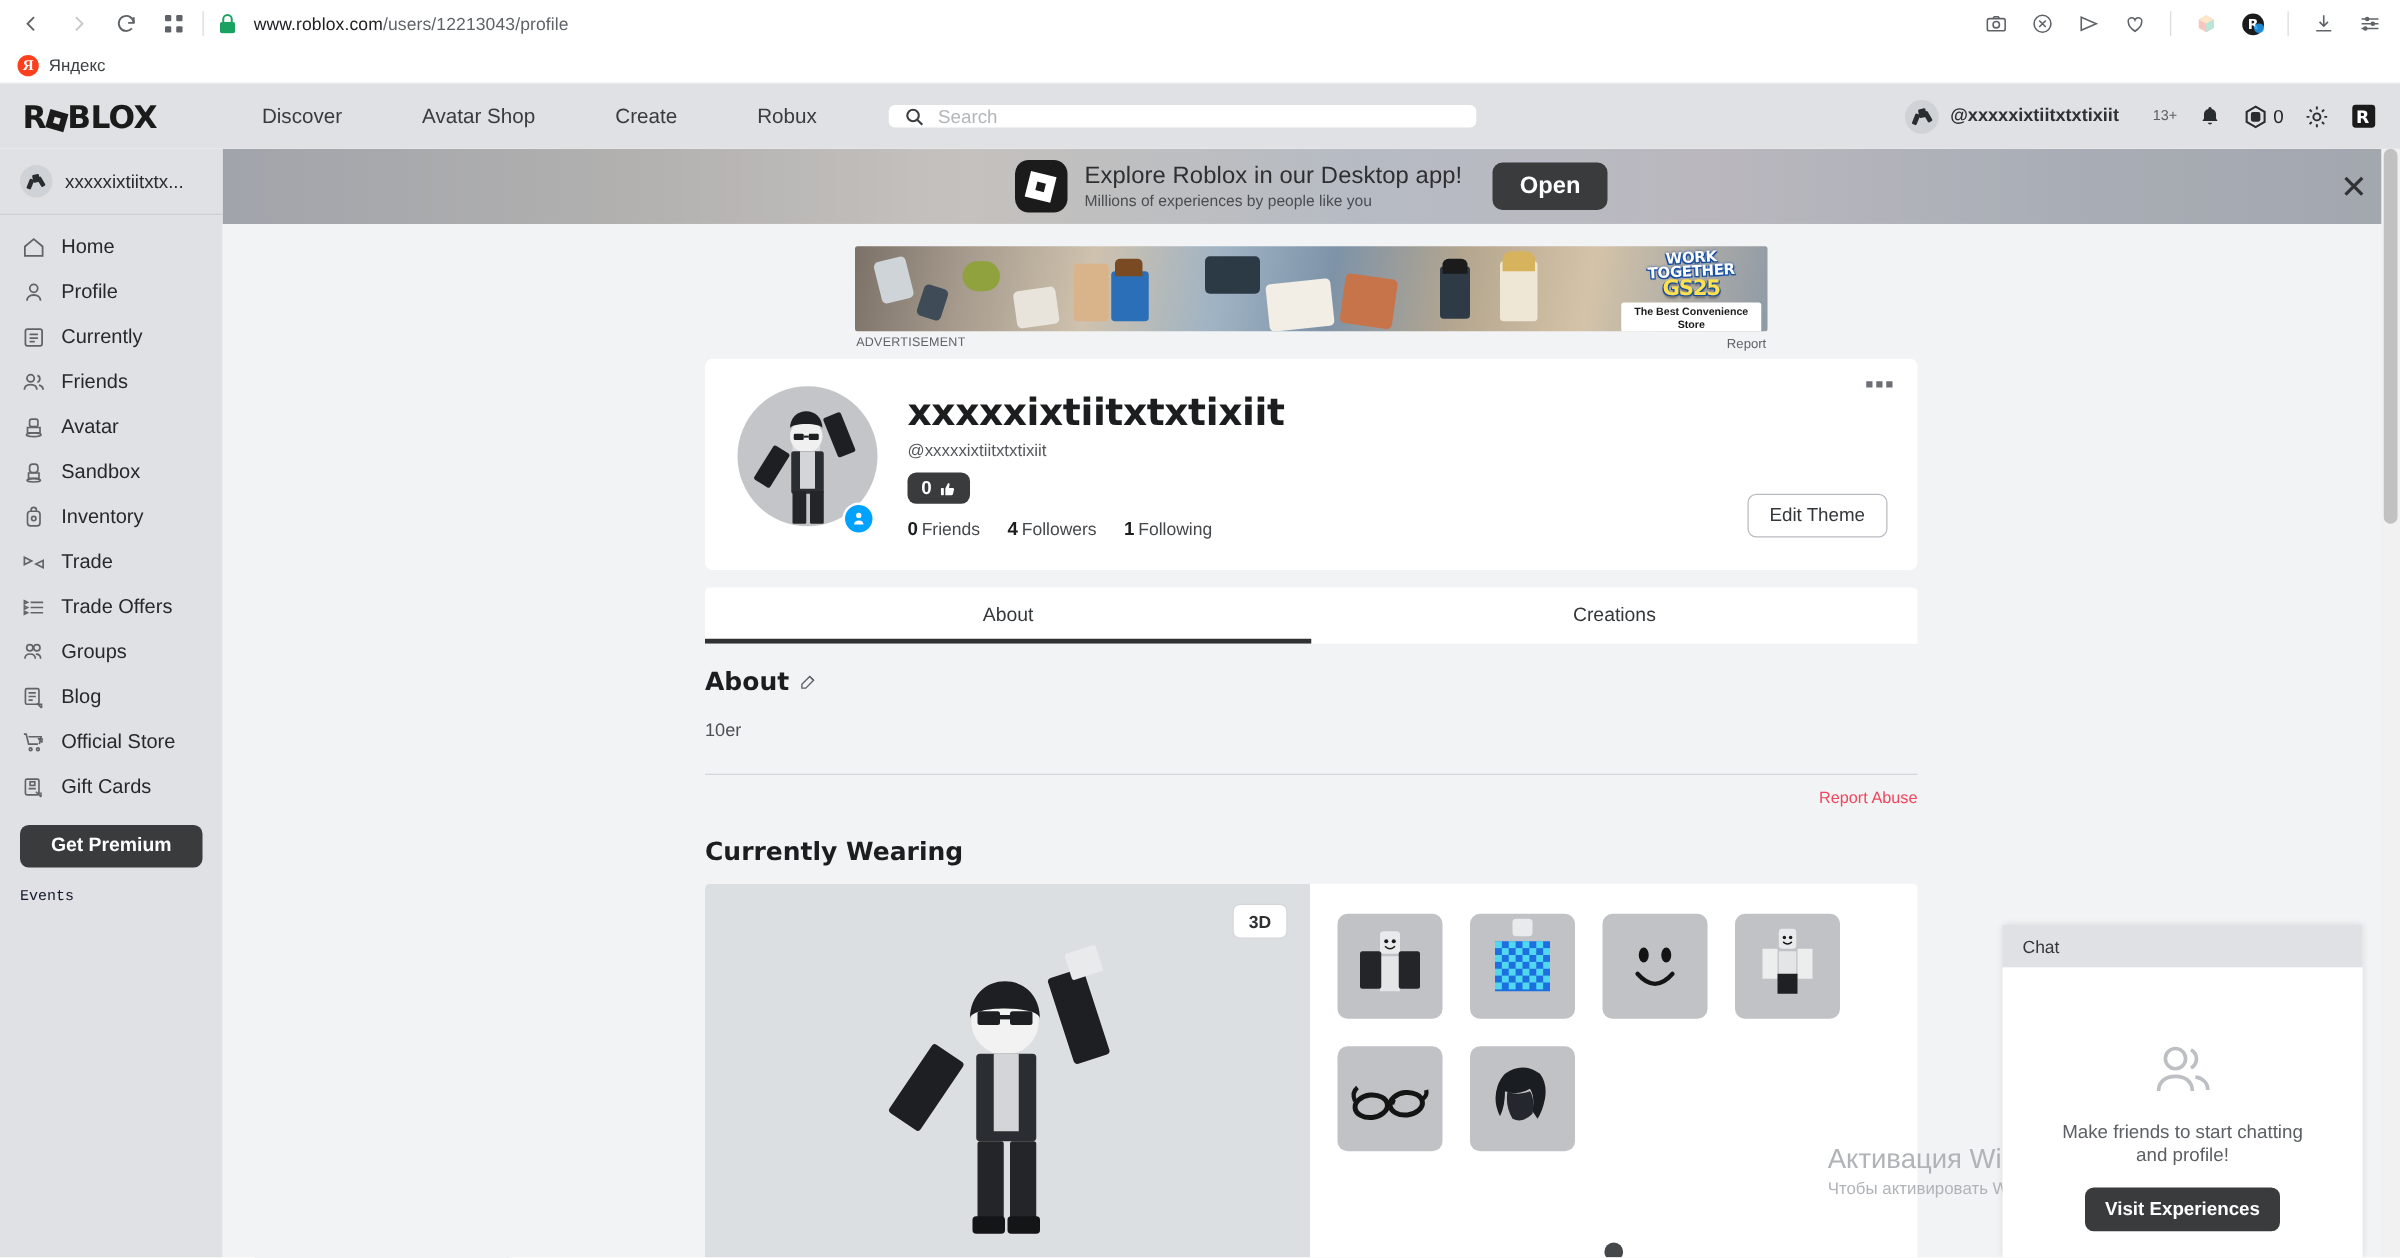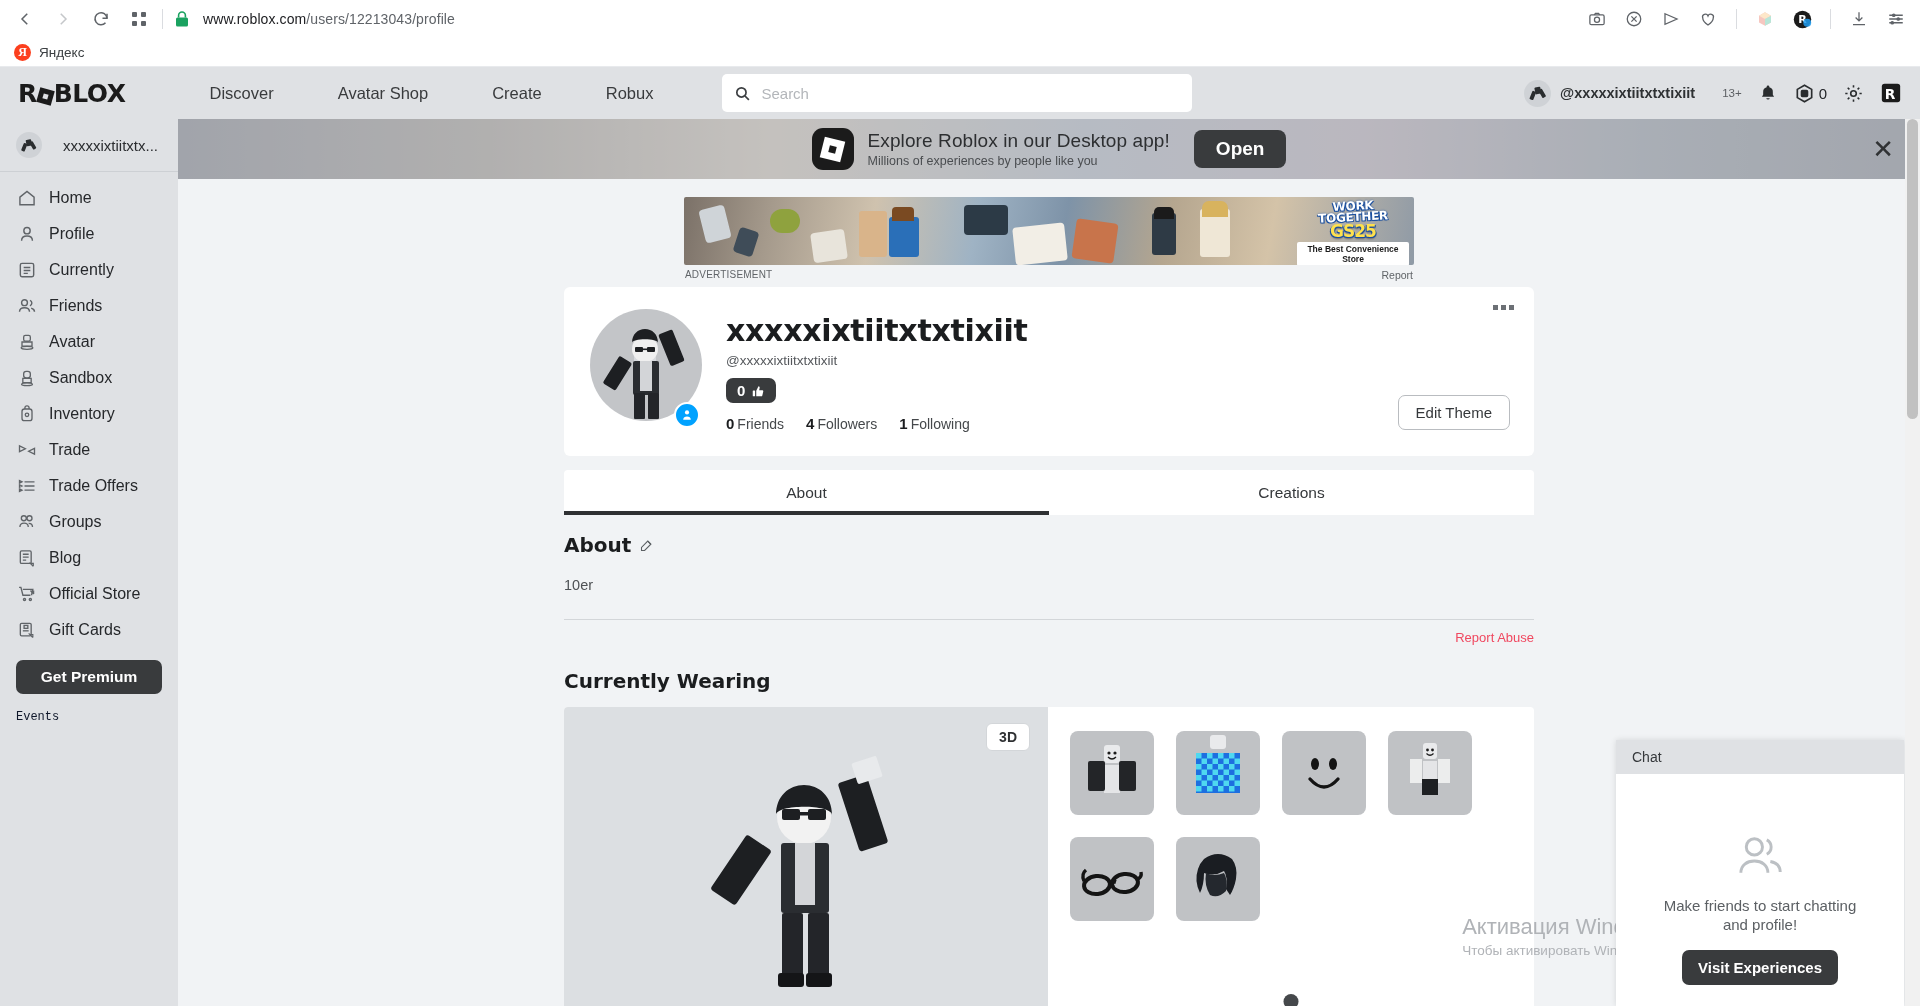--- a/index.html
+++ b/index.html
@@ -58,21 +58,21 @@
   }
   .rbx-logo .sq::after {
     content: ''; position: absolute; width: 5px; height: 5px; background: #dfe1e4;
     top: 5px; left: 5px;
   }
   .rbx-nav { display: flex; align-items: center; gap: 0; }
   .rbx-nav-item {
     font-size: 16.5px; color: #393b3d; padding: 0 32px; cursor: pointer; white-space: nowrap;
   }
   .rbx-search {
-    margin-left: 37px; width: 470px; height: 38px; background: #fff;
+    margin-left: 26px; width: 470px; height: 18px; background: #fff;
     border-radius: 5px; display: flex; align-items: center; padding: 0 12px; gap: 10px;
     cursor: text;
   }
   .rbx-search input {
     border: none; outline: none; font-size: 15px; color: #333; width: 100%;
     font-family: "Liberation Sans", sans-serif; background: transparent;
   }
   .rbx-search input::placeholder { color: #b3b6ba; }
   .hdr-right { margin-left: auto; display: flex; align-items: center; gap: 16px; }
   .hdr-user { display: flex; align-items: center; gap: 9px; cursor: pointer; }
@@ -94,21 +94,21 @@
     padding-top: 0; overflow: hidden; position: relative; z-index: 20;
   }
   .sb-user {
     display: flex; align-items: center; gap: 10px; padding: 13px 14px 13px 16px;
     border-bottom: 1px solid #cdd0d4; cursor: pointer;
   }
   .sb-user-av {
     width: 26px; height: 26px; border-radius: 50%; background: #cfd2d6; flex-shrink: 0;
     display: flex; align-items: center; justify-content: center; overflow: hidden;
   }
-  .sb-user-name { font-size: 15px; color: #2b2d30; white-space: nowrap; overflow: hidden; margin-left: 11px; }
+  .sb-user-name { font-size: 15px; color: #2b2d30; white-space: nowrap; overflow: hidden; }
   .sb-list { padding-top: 8px; }
   .sb-item {
     display: flex; align-items: center; gap: 11px; padding: 7px 16px;
     cursor: pointer; color: #2b2d30;
   }
   .sb-ico { width: 22px; height: 22px; flex-shrink: 0; color: #606468; display: flex; align-items: center; justify-content: center; }
   .sb-label { font-size: 16px; color: #26282b; white-space: nowrap; }
   .premium-btn {
     margin: 12px 16px 0 16px; height: 34px; background: #393b3d; border-radius: 7px;
     color: #fff; font-size: 15.5px; font-weight: bold; cursor: pointer;
@@ -275,21 +275,21 @@
     cursor: pointer; display: flex; align-items: center; justify-content: center;
     overflow: hidden; position: relative;
   }
   .cw-dot {
     position: absolute; left: 50%; transform: translateX(-50%); bottom: 18px;
     width: 15px; height: 15px; border-radius: 50%; background: #45484b; cursor: pointer;
   }
 
   
   .chat-panel {
-    position: absolute; right: 16px; bottom: 0; width: 288px; z-index: 40;
+    position: absolute; right: 30px; bottom: 0; width: 288px; z-index: 40;
     box-shadow: 0 0 6px rgba(0,0,0,.12);
   }
   .chat-head {
     height: 34px; background: #dfe1e4; display: flex; align-items: center;
     padding: 0 16px; font-size: 14px; color: #35383b; cursor: pointer;
   }
   .chat-body {
     background: #fff; padding: 56px 24px 34px 24px; text-align: center; height: 232px;
   }
   .chat-ico { display: flex; justify-content: center; color: #bcc0c4; }

